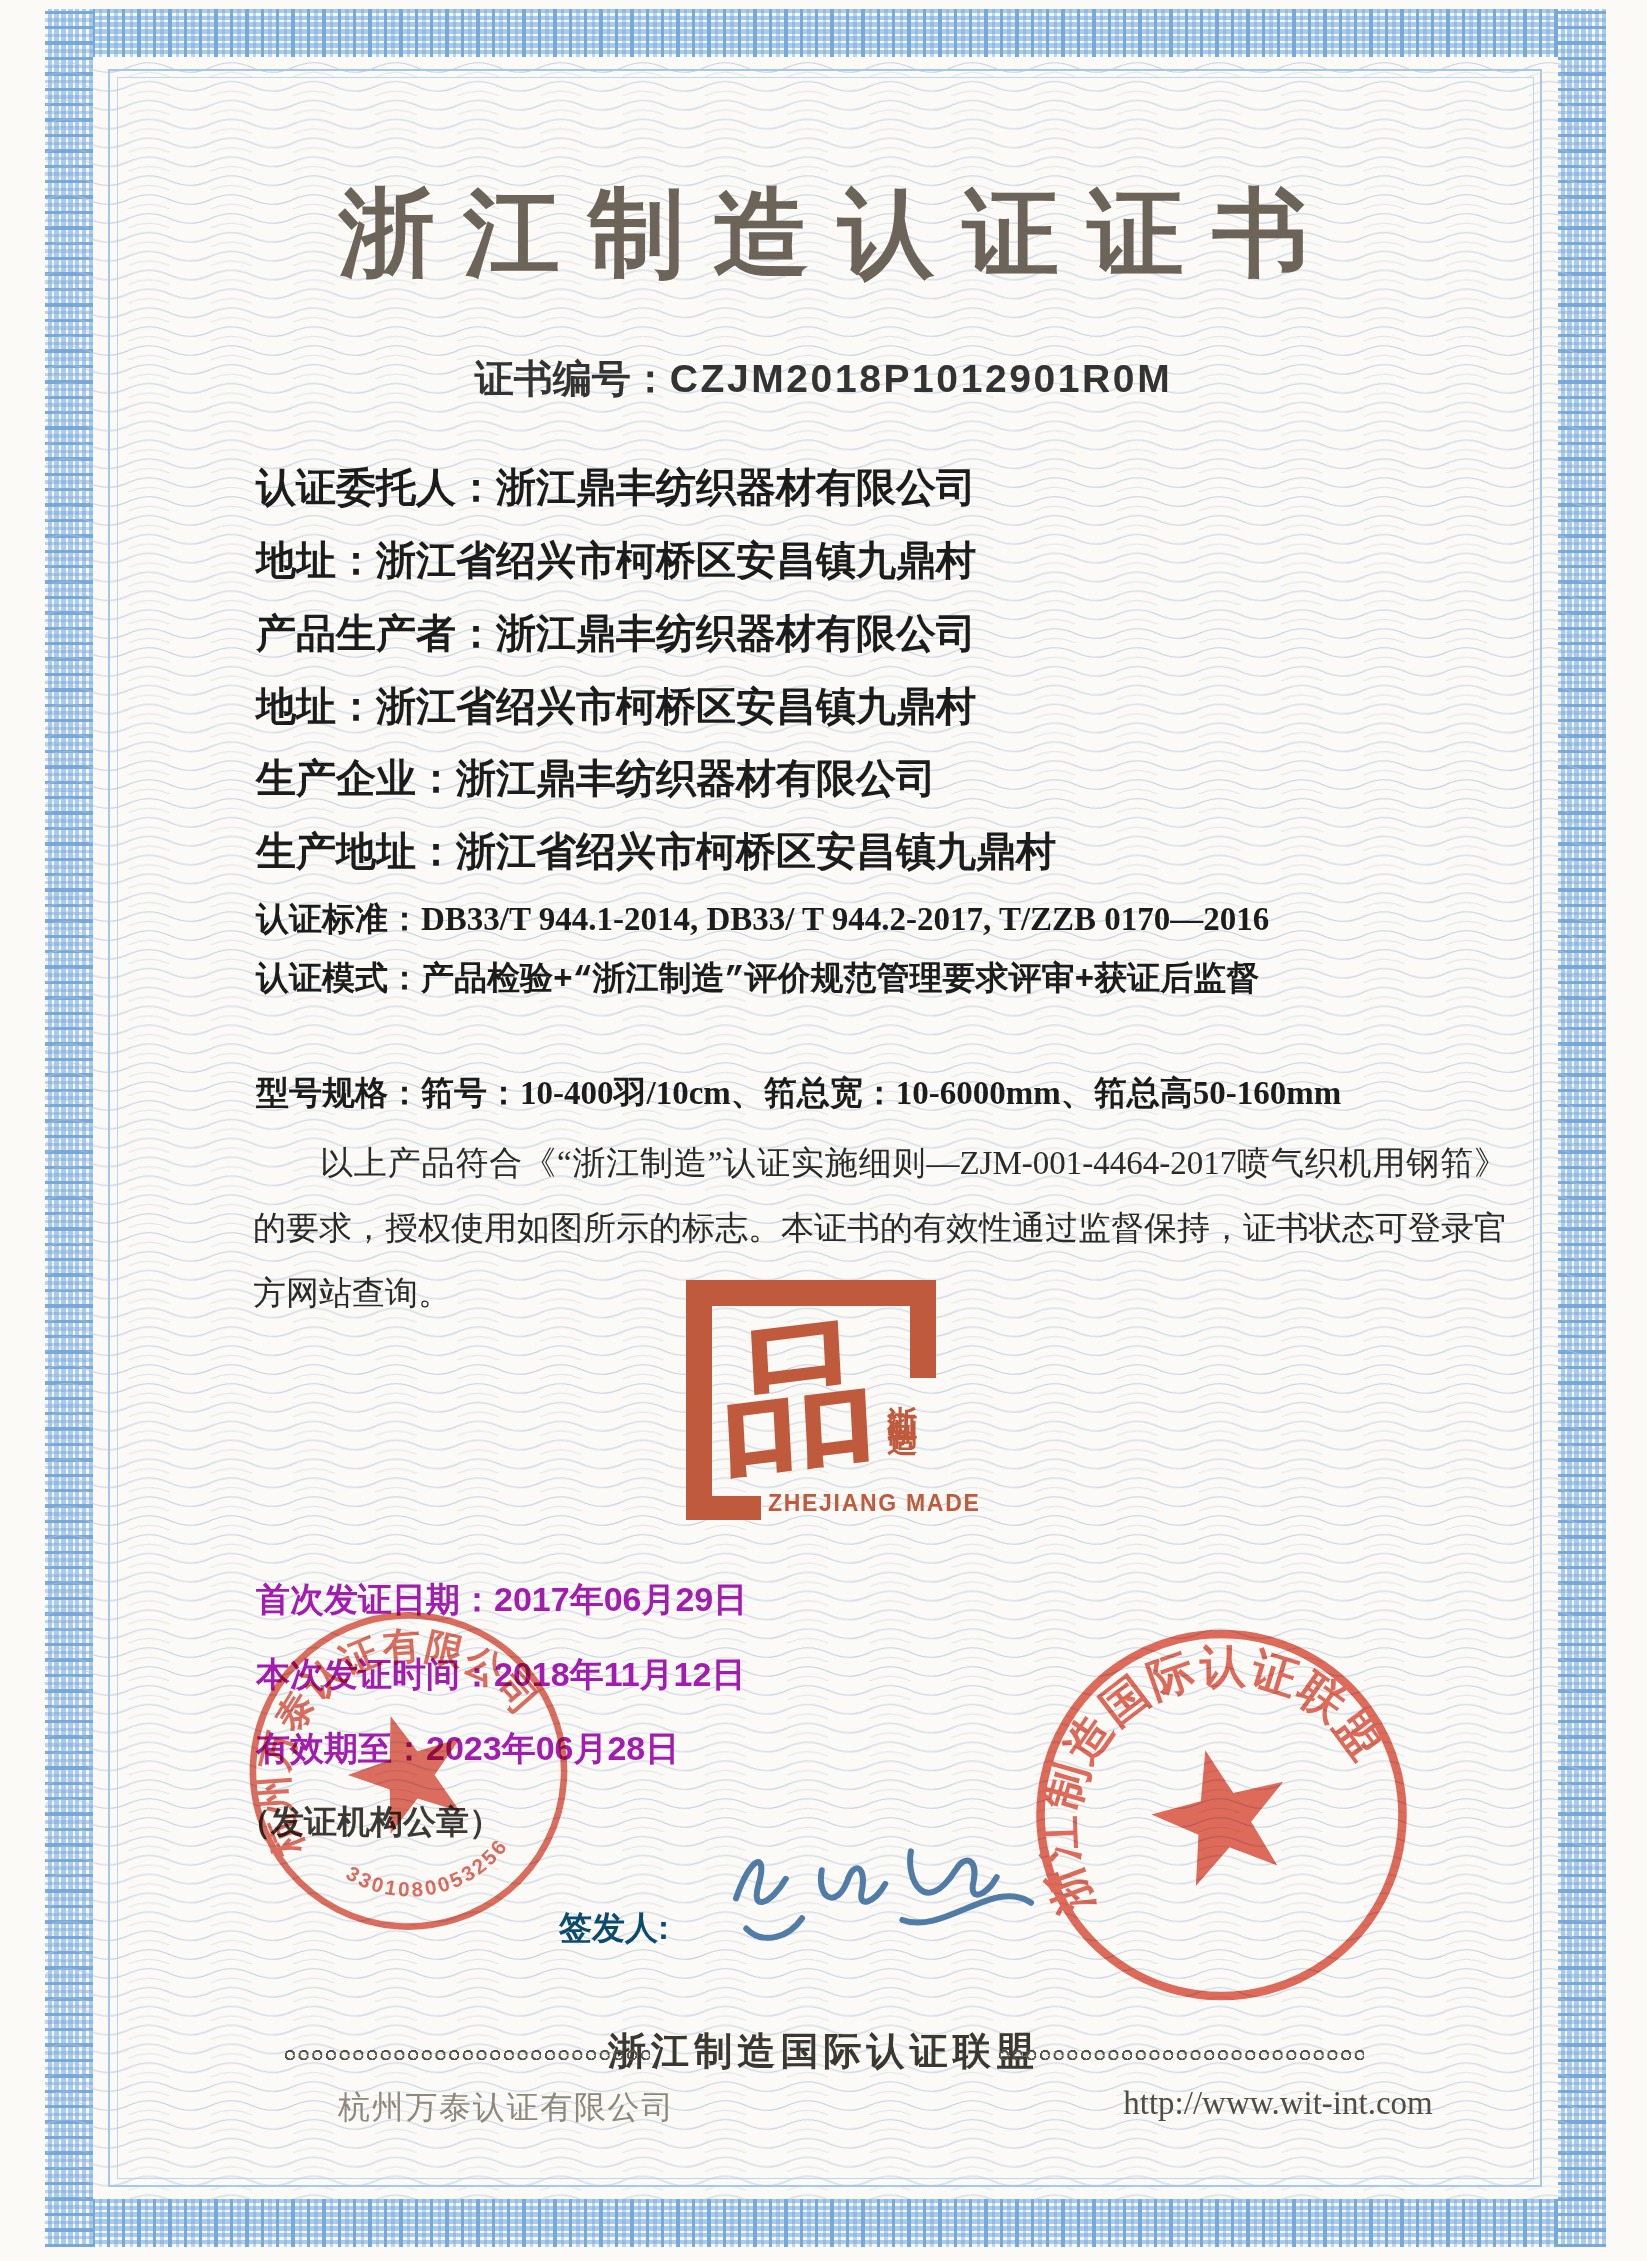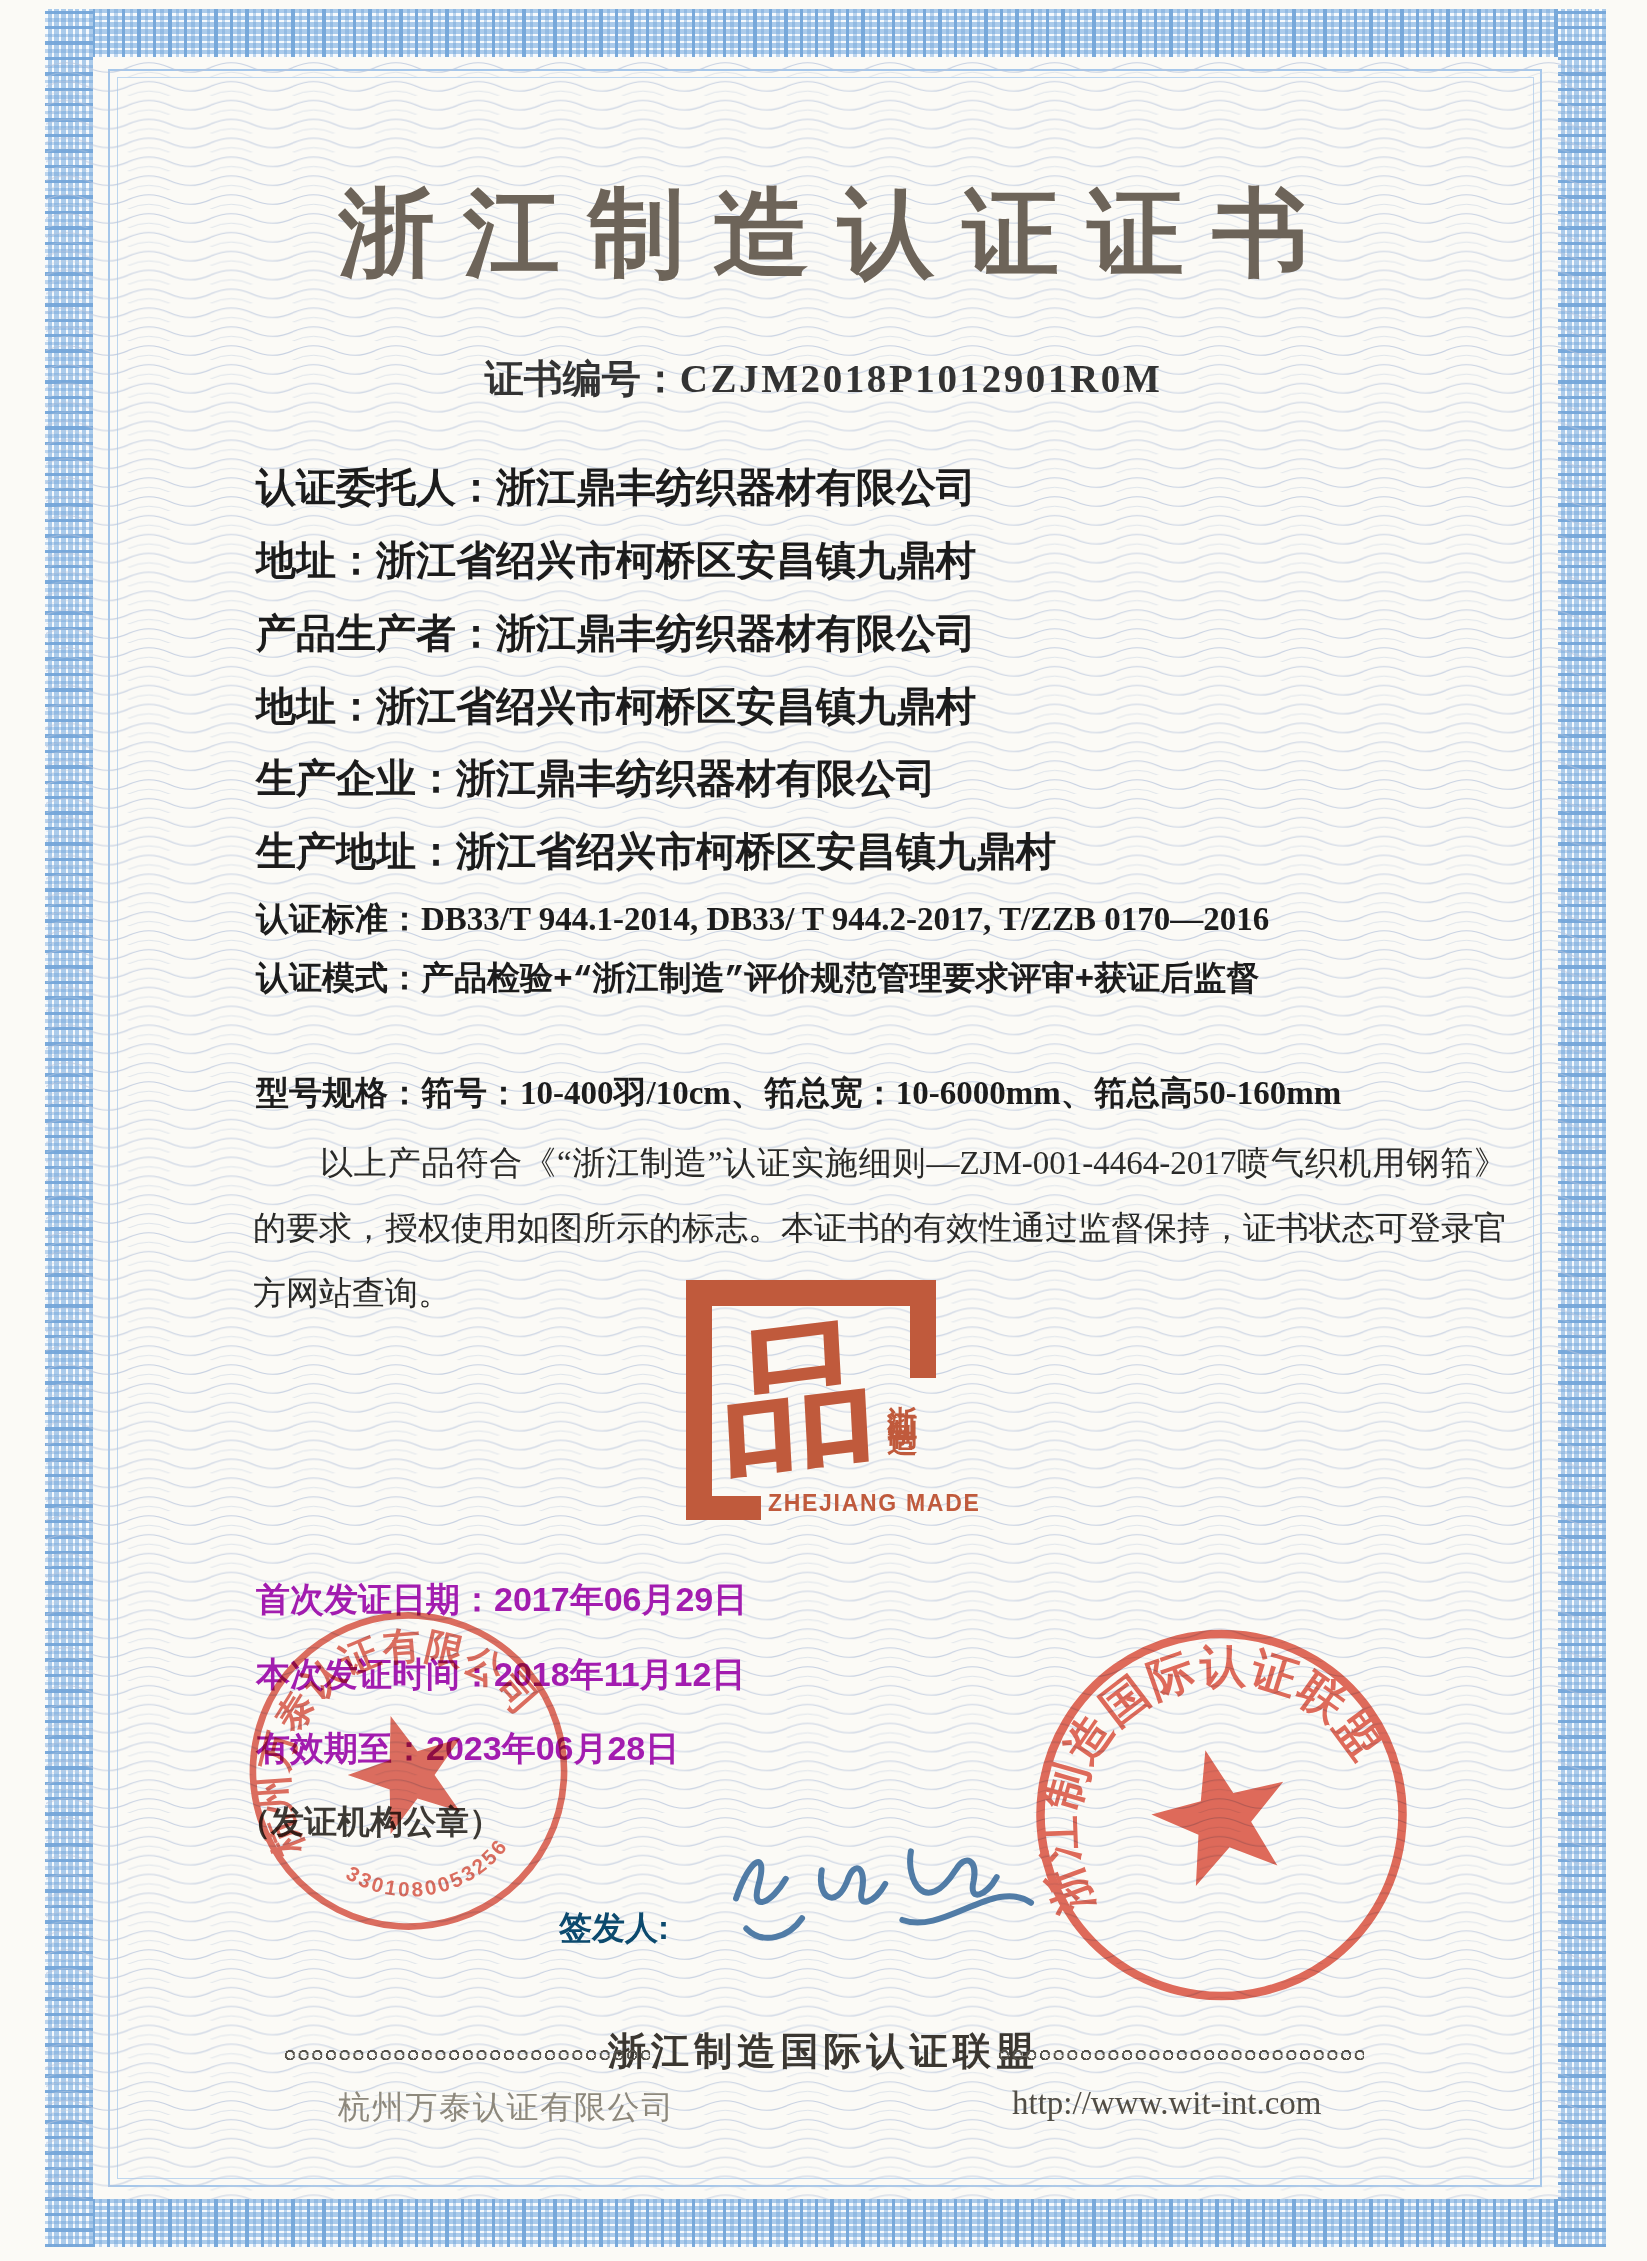--- a/index.html
+++ b/index.html
@@ -34,21 +34,21 @@
   .layer{position:absolute; left:0; top:0; width:100%; height:100%; z-index:3;}
   .title{
     position:absolute; top:170px; left:0; width:100%; text-align:center;
     font-family:"DejaVu Serif", serif; font-weight:700; font-size:96px;
     letter-spacing:.30em; text-indent:.30em; color:#6d6459;
   }
   .certno{
     position:absolute; top:352px; left:0; width:100%; text-align:center;
     font-size:39px; font-weight:600; color:#333;
   }
-  .certno .num{font-family:Liberation Serif, serif; letter-spacing:2.6px;}
+  .certno .num{font-family:Liberation Sans, sans-serif; letter-spacing:2.6px;}
   .row{position:absolute; left:256px; white-space:nowrap;}
   .row .lbl,.row .val{font-weight:700; font-size:40px; color:#1c1c1c;}
   .spec .lbl{font-weight:700; font-size:33px; color:#1c1c1c;}
   .spec .val{font-weight:600; font-size:33px; color:#1c1c1c;font-family:Liberation Mono, monospace;}
   .spec .val.serif{font-family:"Liberation Serif", serif; font-weight:700;}
   .statement{
     position:absolute; left:253px; top:1131px; width:1254px;
     font-family:"Liberation Serif", serif; font-size:33px; line-height:65px;
     text-align:justify; text-indent:67px; color:#2a2a28;
   }
@@ -92,21 +92,21 @@
     background-image:repeating-radial-gradient(circle at 6.9px 6.9px, rgba(0,0,0,0) 0 3.4px, #55524b 3.4px 5.1px, rgba(0,0,0,0) 5.1px 13.7px);
     background-size:13.7px 13.7px; background-repeat:repeat-x;
   }
   .flourish.fl-left{left:283px;}
   .flourish.fl-right{right:283px;}
   .org{
     position:absolute; top:2086px; left:309px; width:395px; text-align:center;
     font-size:32px; color:#8d887c; letter-spacing:1.7px;
   }
   .url{
-    position:absolute; top:2085px; left:1012px; width:532px; 
+    position:absolute; top:2085px; left:1012px; width:532px; text-align:center;
     font-family:"Liberation Serif", serif; font-size:33px; color:#514d45;
   }
 </style>
 </head>
 <body>
 
 <div class="page">
 
   <div class="band h top"></div>
   <div class="band h bottom"></div>

